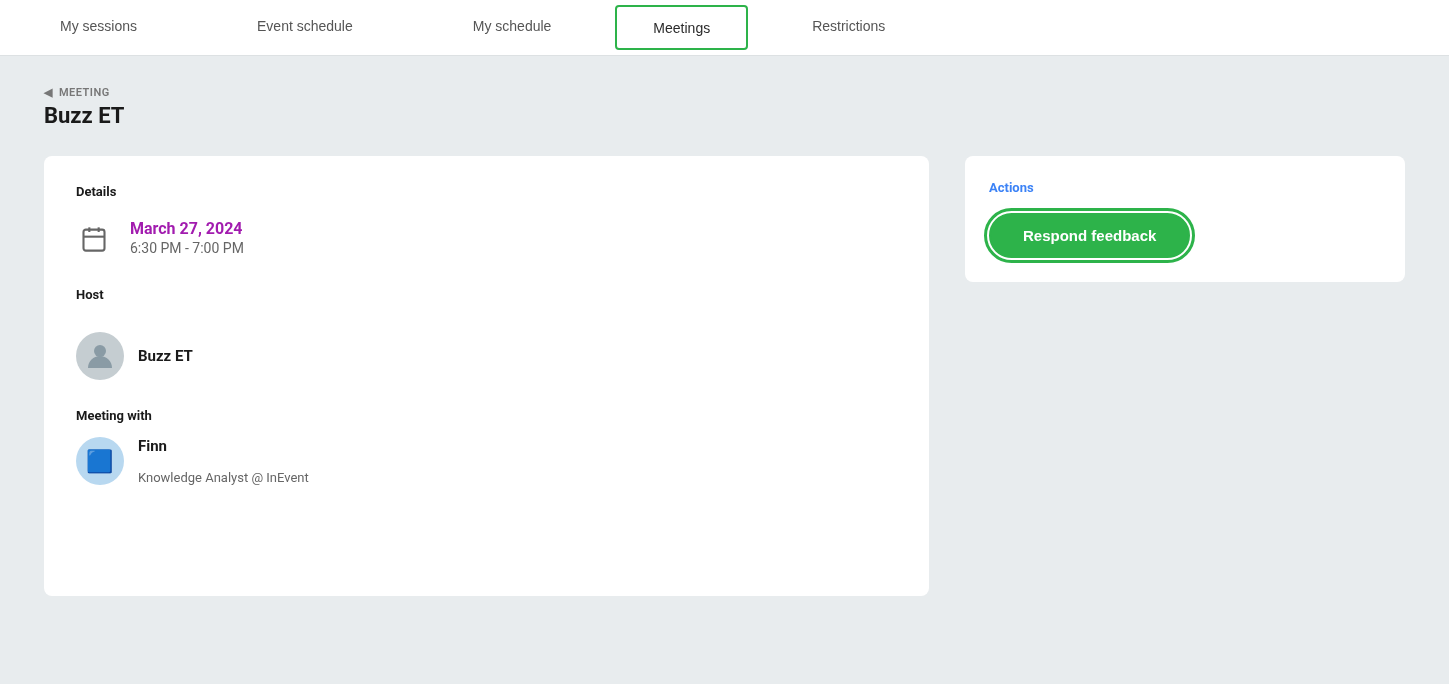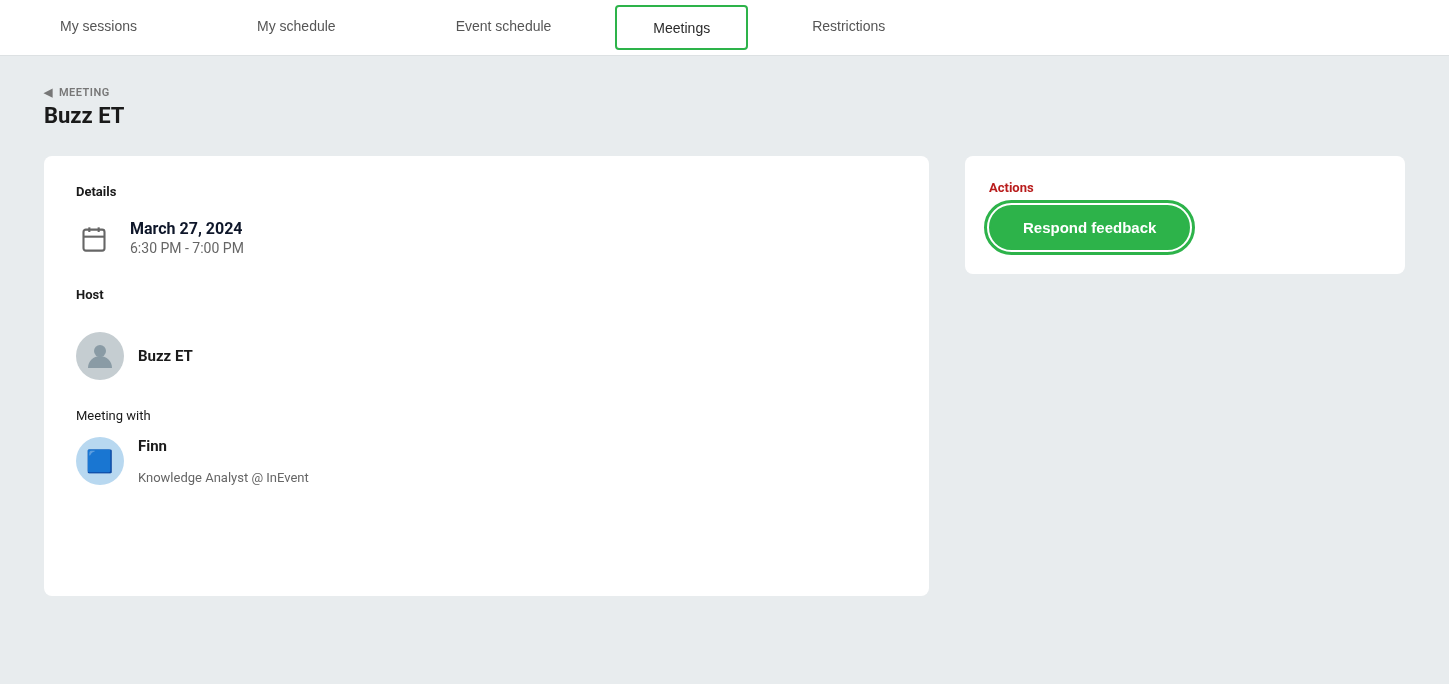--- a/index.html
+++ b/index.html
@@ -97,21 +97,21 @@
     .detail-icon svg {
       width: 28px;
       height: 28px;
       fill: none;
       stroke: #666;
       stroke-width: 1.8;
     }
     .detail-text-main {
       font-size: 16px;
       font-weight: 700;
-      color: #0f172a;
+      color: #a21caf;
     }
     .detail-text-sub {
       font-size: 14px;
       color: #666;
       margin-top: 2px;
     }
 
     .host-section-label {
       font-size: 13px;
       font-weight: 700;
@@ -157,61 +157,61 @@
       font-weight: 700;
       color: #1a1a1a;
     }
     .host-title {
       font-size: 13px;
       color: #666;
       margin-top: 15px;
     }
     .meeting-with-label {
       font-size: 13px;
-      font-weight: 400;
+      font-weight: 700;
       color: #1a1a1a;
       margin-bottom: 14px;
     }
 
     
     .actions-card {
       background: #fff;
       border-radius: 8px;
       padding: 24px 24px;
       width: 440px;
       flex-shrink: 0;
       align-self: flex-start;
     }
     .actions-label {
       font-size: 13px;
       font-weight: 700;
-      color: #b91c1c;
-      margin-bottom: 10px;
+      color: #3b82f6;
+      margin-bottom: 18px;
     }
     .respond-btn {
       background: #2db34a;
       color: #fff;
       border: 2.5px solid #2db34a;
       border-radius: 24px;
       padding: 12px 32px;
       font-size: 15px;
       font-weight: 600;
       cursor: pointer;
       outline: 3px solid #2db34a;
       outline-offset: 2px;
       white-space: nowrap;
     }
   </style>
 </head>
 <body>
 
 <nav class="tab-bar">
   <button class="tab">My sessions</button>
+  <button class="tab">Event schedule</button>
   <button class="tab">My schedule</button>
-  <button class="tab">Event schedule</button>
   <button class="tab active">Meetings</button>
   <button class="tab">Restrictions</button>
 </nav>
 
 <div class="breadcrumb-section">
   <div class="breadcrumb">
     <span>◀</span>
     <span>MEETING</span>
   </div>
   <div class="page-title">Buzz ET</div>

